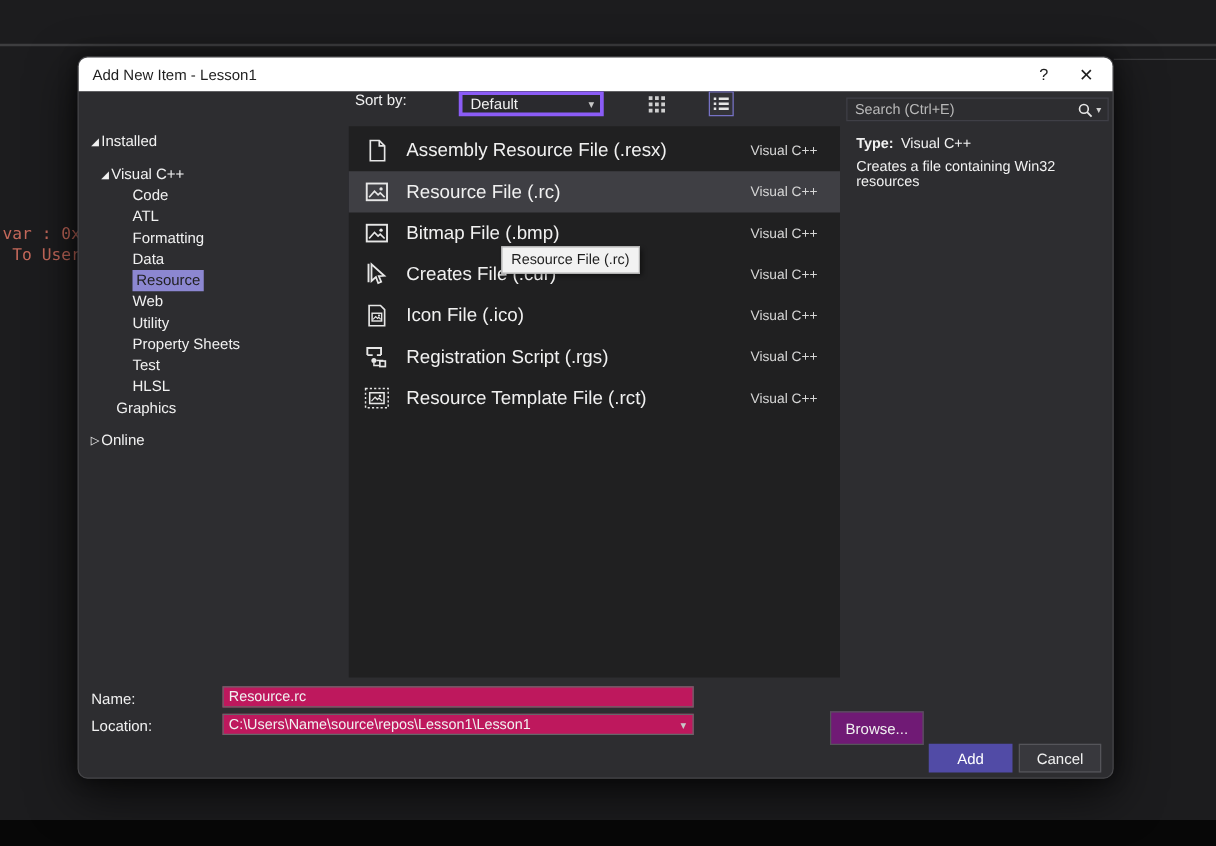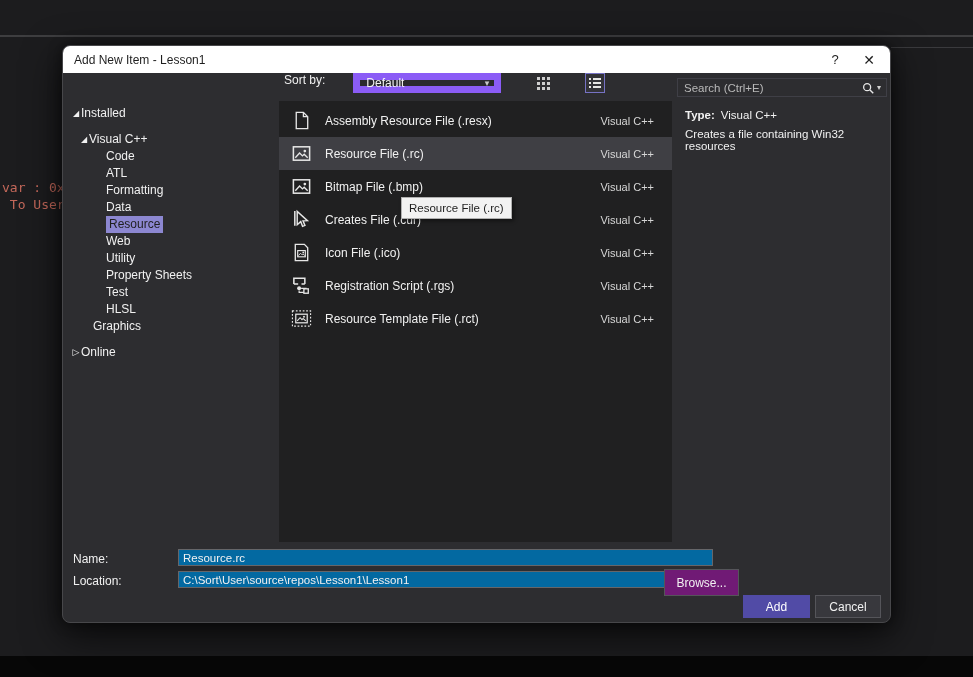--- a/index.html
+++ b/index.html
@@ -31,53 +31,53 @@
   .lvl1{padding-left:16px;}
   .lvl2{padding-left:43px;}
   .t-installed{margin-top:32px;}
   .t-vcpp{margin-top:9px;}
   .t-online{margin-top:9px;}
   .tsel{background:#8c87d1;color:#1f1f1f;padding:0 3px;}
   
   .center{position:absolute;left:216px;top:0;width:393px;height:473px;}
   .sortbar{position:absolute;left:0;top:0;width:100%;height:28px;display:flex;align-items:flex-start;gap:28px;}
   .sort-label{margin-left:5px;font-size:12px;color:#f1f1f1;}
-  .sort-dd{margin-left:0;width:148px;height:20px;background:#2a2a2e;border:7px solid #8b5cf6;
+  .sort-dd{margin-left:14px;width:116px;height:20px;background:#2a2a2e;border:3px solid #8b5cf6;
            box-sizing:border-box;display:flex;align-items:center;font-size:12px;color:#f1f1f1;cursor:pointer;}
   .sort-dd .ddval{margin-left:6px;flex:1;}
   .caret{color:#c8c8c8;font-size:9px;margin-right:5px;}
   .viewbtn{width:20px;height:20px;margin-left:4px;display:flex;align-items:center;justify-content:center;
            box-sizing:border-box;cursor:pointer;}
   .viewbtn.sel{border:1px solid #7672c4;background:#333338;}
   .itemlist{position:absolute;left:0;top:28px;width:393px;height:441px;background:#202021;padding-top:3px;box-sizing:border-box;}
   .lrow{height:33px;display:flex;align-items:center;cursor:pointer;}
   .lrow.sel{background:#3f3f44;}
   .licon{width:22px;height:22px;margin-left:11px;flex:none;display:flex;align-items:center;justify-content:center;}
-  .llabel{margin-left:13px;font-size:12px;color:#f1f1f1;flex:1;white-space:nowrap;overflow:hidden;}
+  .llabel{margin-left:13px;font-size:15px;color:#f1f1f1;flex:1;white-space:nowrap;overflow:hidden;}
   .ltype{font-size:11px;color:#d6d6d6;margin-right:18px;}
   .tooltip{position:absolute;left:338px;top:124px;height:20px;background:#f2f2f2;border:1px solid #b0b0b0;
            box-shadow:2px 2px 4px rgba(0,0,0,.45);display:flex;align-items:center;padding:0 7px;
            font-size:11.5px;color:#1e1e1e;white-space:nowrap;z-index:5;}
   
   .rightpane{position:absolute;left:609px;top:0;width:220px;height:473px;}
   .searchbox{position:absolute;left:5px;top:5px;width:210px;height:19px;background:#2d2d30;
              border:1px solid #3f3f46;box-sizing:border-box;display:flex;align-items:center;cursor:text;}
   .searchbox input{flex:1;background:transparent;border:0;outline:none;color:#b9b9b9;font-size:11.5px;
                    padding:0 0 0 6px;font-family:"Liberation Sans",sans-serif;}
   .searchbox input::placeholder{color:#b9b9b9;opacity:1;}
   .s-caret{font-size:8px;color:#d0d0d0;margin:0 5px 0 2px;}
   .typerow{position:absolute;left:13px;top:36px;font-size:11.5px;color:#f1f1f1;}
   .typerow b{margin-right:6px;}
   .descrow{position:absolute;left:13px;top:55px;font-size:11.5px;color:#f1f1f1;width:200px;}
   
   .footer{position:absolute;left:0;top:500px;width:829px;height:78px;font-size:12px;color:#f1f1f1;}
   .f-label{position:absolute;left:10px;}
   .f-name-label{top:6px;}
   .f-loc-label{top:28px;}
-  .f-input{position:absolute;left:115px;width:535px;height:17px;background:#0369a1;border:1px solid #666669;
+  .f-input{position:absolute;left:115px;width:377px;height:17px;background:#be185d;border:1px solid #666669;
            box-sizing:border-box;color:#f1f1f1;font-size:11.5px;padding:0 4px;outline:none;
            font-family:"Liberation Sans",sans-serif;}
   .f-name-input{top:3px;}
   .f-loc-combo{top:25px;display:flex;align-items:center;cursor:pointer;padding:0;}
   .f-loc-combo .ddval{flex:1;padding-left:4px;white-space:nowrap;overflow:hidden;}
   .btn{position:absolute;display:flex;align-items:center;justify-content:center;font-size:12px;
        color:#f1f1f1;cursor:pointer;box-sizing:border-box;}
   .browse-btn{left:601px;top:23px;width:75px;height:27px;background:#701a75;border:1px solid #55555a;}
   .add-btn{left:680px;top:49px;width:67px;height:23px;background:#514ba6;color:#ffffff;}
   .cancel-btn{left:752px;top:49px;width:66px;height:23px;background:#38383d;border:1px solid#55555a;}
@@ -294,21 +294,21 @@
         </div>
         <div class="descrow">Creates a file containing Win32 resources</div>
       </div>
     </div>
 
     <div class="footer">
       <span class="f-label f-name-label">Name:</span>
       <input class="f-input f-name-input" type="text" value="Resource.rc" style="">
       <span class="f-label f-loc-label">Location:</span>
       <div class="f-input f-loc-combo">
-        <span class="ddval">C:\Sort\User\source\repos\Lesson1\Lesson1</span>
+        <span class="ddval">C:\Users\Name\source\repos\Lesson1\Lesson1</span>
         <span class="caret">▾</span>
       </div>
       <div class="btn browse-btn">Browse...</div>
       <div class="btn add-btn">Add</div>
       <div class="btn cancel-btn">Cancel</div>
     </div>
 
   </div>
 </div>
 

